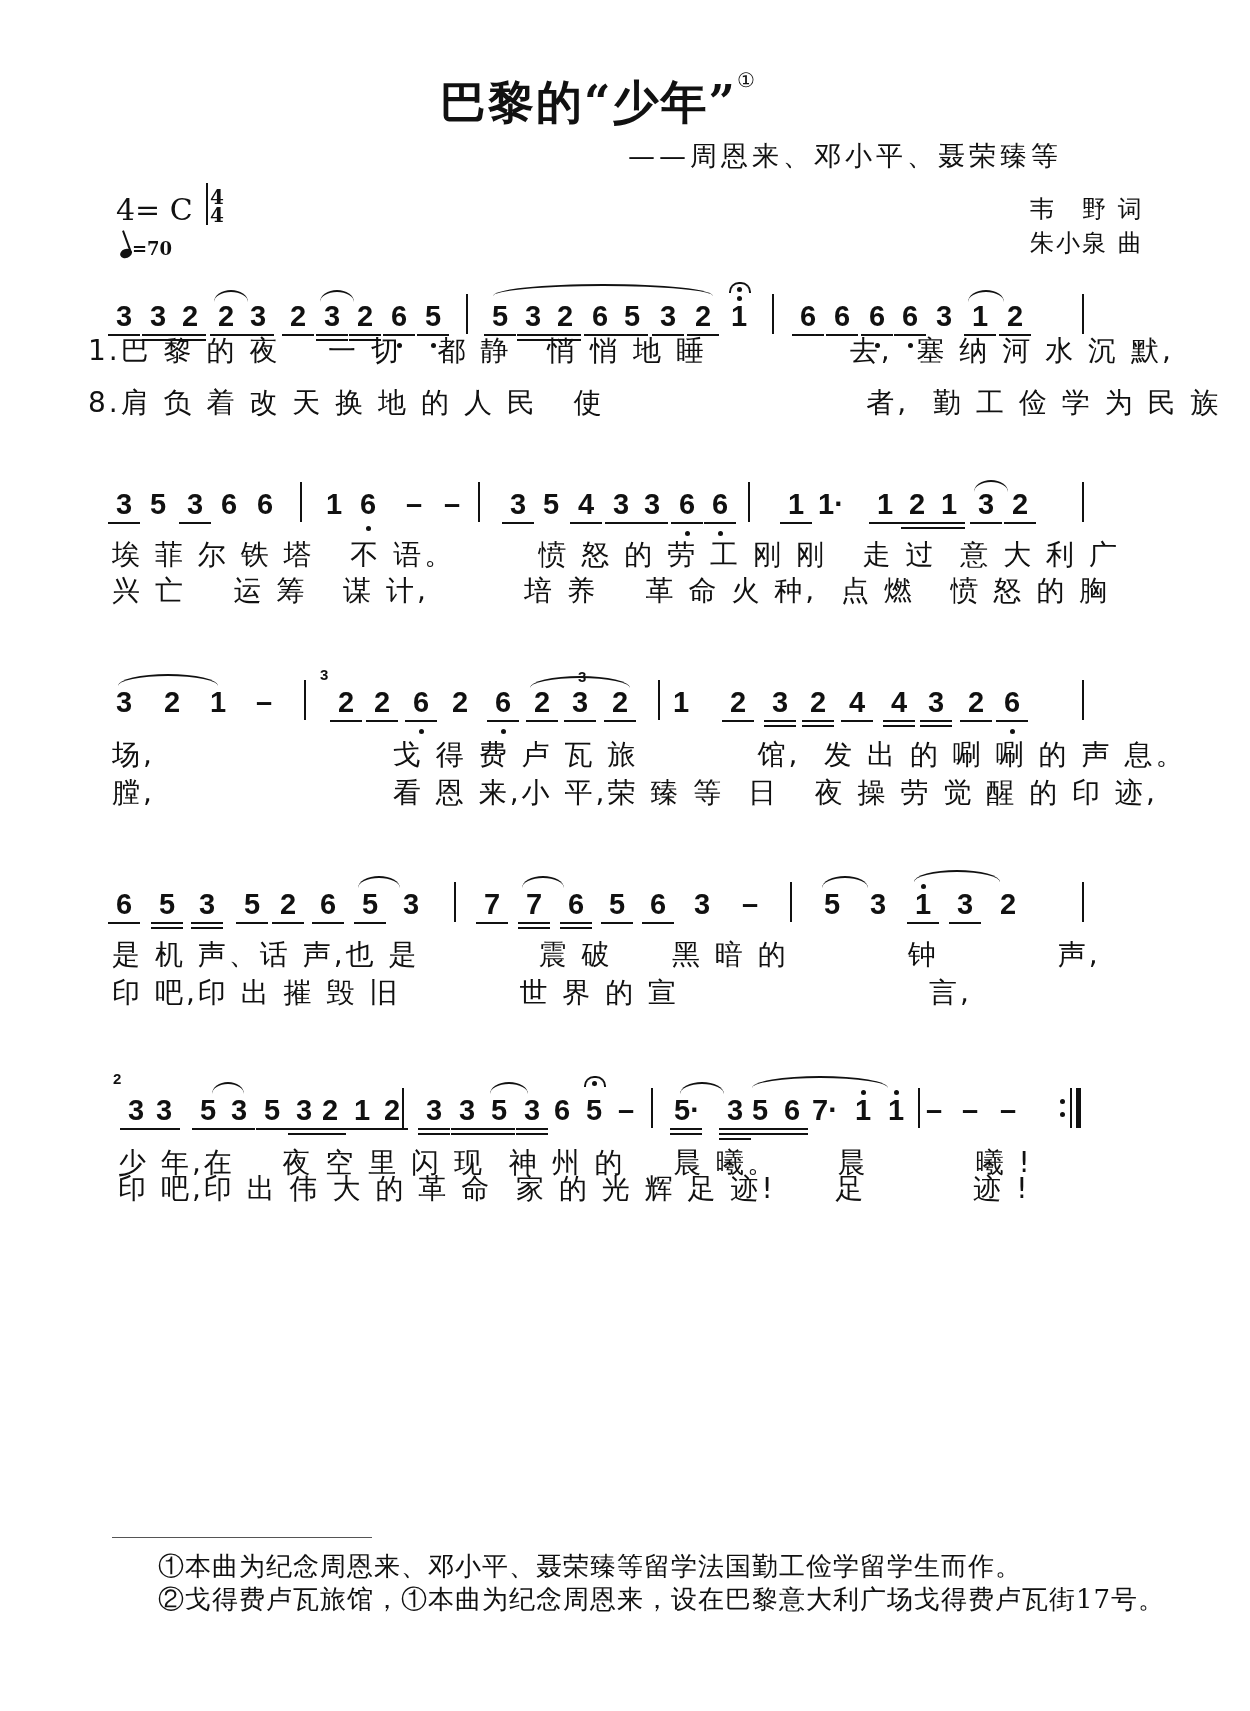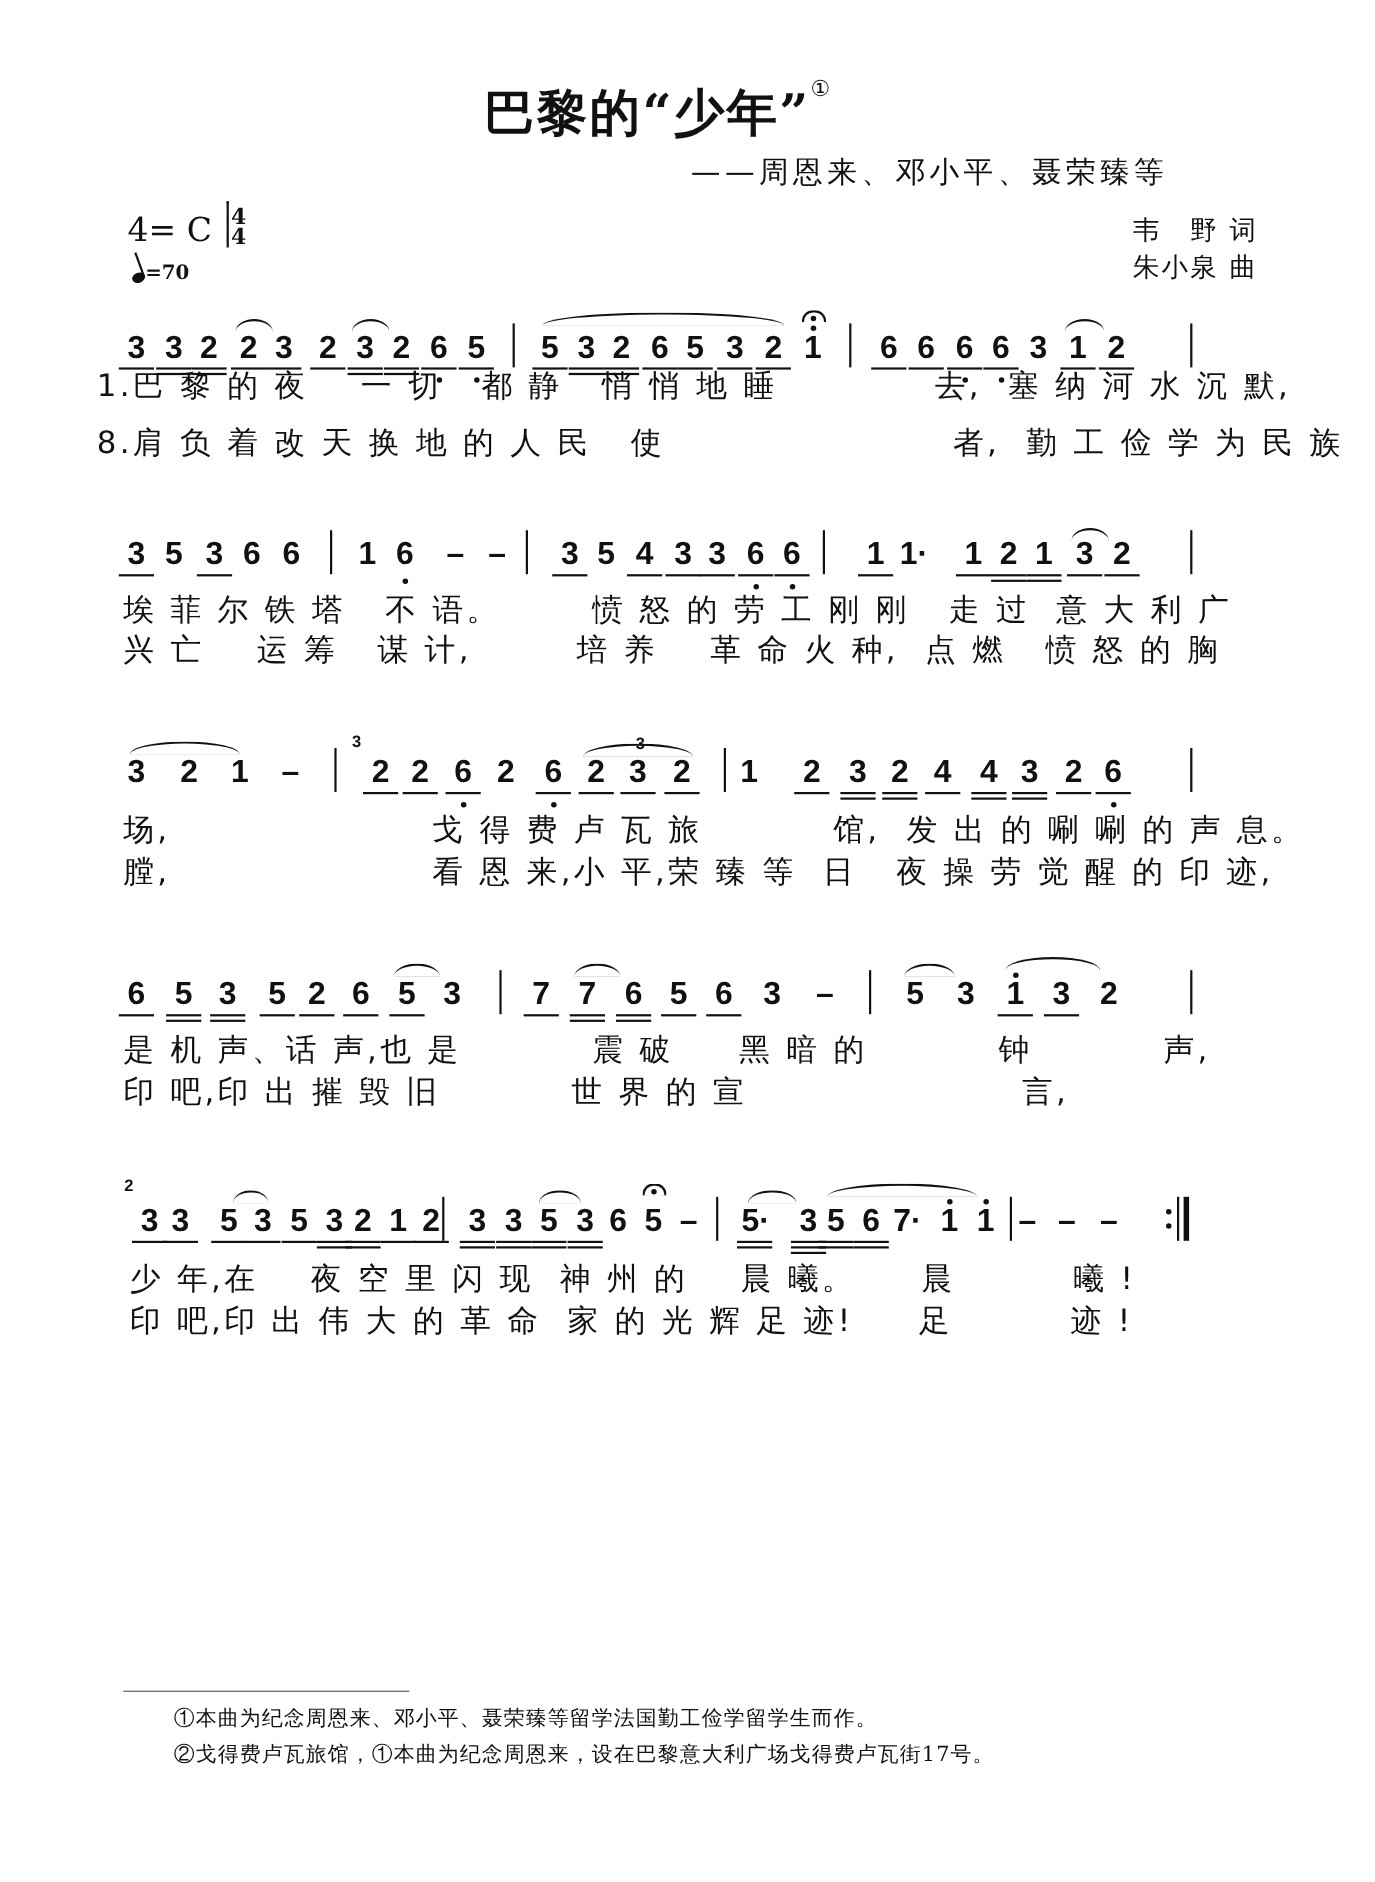--- a/index.html
+++ b/index.html
@@ -20,21 +20,21 @@
   .dot-hi,.dot-lo{position:absolute;left:10px;width:5px;height:5px;background:#111;border-radius:50%;}
   .dot-hi{top:-4px;}
   .ul{position:absolute;height:2px;background:#111;}
   .bar{position:absolute;width:2px;height:40px;background:#111;top:-6px;}
   .lyric{position:absolute;font-size:28px;white-space:pre;letter-spacing:3px;font-family:"DejaVu Sans",sans-serif;}
   .slur{position:absolute;border-top:2px solid #111;border-radius:50% 50% 0 0 / 100% 100% 0 0;height:10px;}
   .grace{position:absolute;font-family:"Liberation Sans",sans-serif;font-weight:bold;font-size:15px;}
   .fermata{position:absolute;width:18px;height:9px;border:2px solid #111;border-bottom:none;border-radius:10px 10px 0 0;}
   .fermata::after{content:"";position:absolute;left:6px;top:3px;width:5px;height:5px;background:#111;border-radius:50%;}
   .footline{left:112px;top:1537px;width:260px;height:1px;background:#555;}
-  .foot{left:158px;font-size:19px;white-space:nowrap;letter-spacing:1px;font-family:"DejaVu Serif",serif;}
+  .foot{left:158px;font-size:26px;white-space:nowrap;letter-spacing:1px;font-family:"DejaVu Serif",serif;}
 </style>
 </head>
 <body>
 
 <div class="abs title"><span>巴黎的“少年”</span><sup>①</sup></div>
 <div class="abs subtitle">——周恩来、邓小平、聂荣臻等</div>
 
 <div class="abs key">4= C</div>
 <div class="frac">
   <span>4</span>
@@ -193,21 +193,21 @@
       <div class="n" style="left: 812px;">7·</div>
       <div class="n" style="left: 851px;">1<span class="dot-hi"></span></div>
       <div class="n" style="left: 884px;">1<span class="dot-hi"></span></div>
       <div class="n" style="left: 922px;">–</div>
       <div class="n" style="left: 958px;">–</div>
       <div class="n" style="left: 996px;">–</div>
       <div class="bar" style="left: 402px;"></div>
       <div class="bar" style="left: 651px;"></div>
       <div class="bar" style="left: 918px;"></div>
       <div class="lyric" style="left: 118px; top: 50px;">少 年,在    夜 空 里 闪 现  神 州 的    晨 曦。     晨         曦 !</div>
-      <div class="lyric" style="left: 118px; top: 88px; text-align: right;">印 吧,印 出 伟 大 的 革 命  家 的 光 辉 足 迹!     足         迹 !</div>
+      <div class="lyric" style="left: 118px; top: 76px; text-align: right;">印 吧,印 出 伟 大 的 革 命  家 的 光 辉 足 迹!     足         迹 !</div>
       <div class="grace" style="left: 113px; top: -24px;">2</div>
     </div>
   </div>
 
 <div class="slur" style="left:214px;top:290px;width:34px;"></div>
 <div class="slur" style="left:320px;top:290px;width:34px;"></div>
 <div class="slur" style="left:493px;top:284px;width:220px;"></div>
 <div class="slur" style="left:968px;top:290px;width:36px;"></div>
 <div class="slur" style="left:974px;top:480px;width:34px;"></div>
 <div class="slur" style="left:118px;top:674px;width:100px;"></div>

